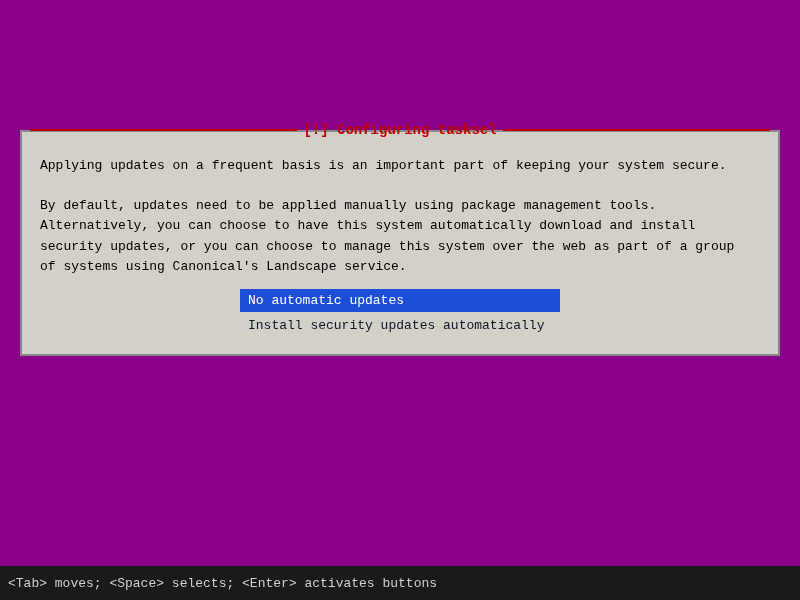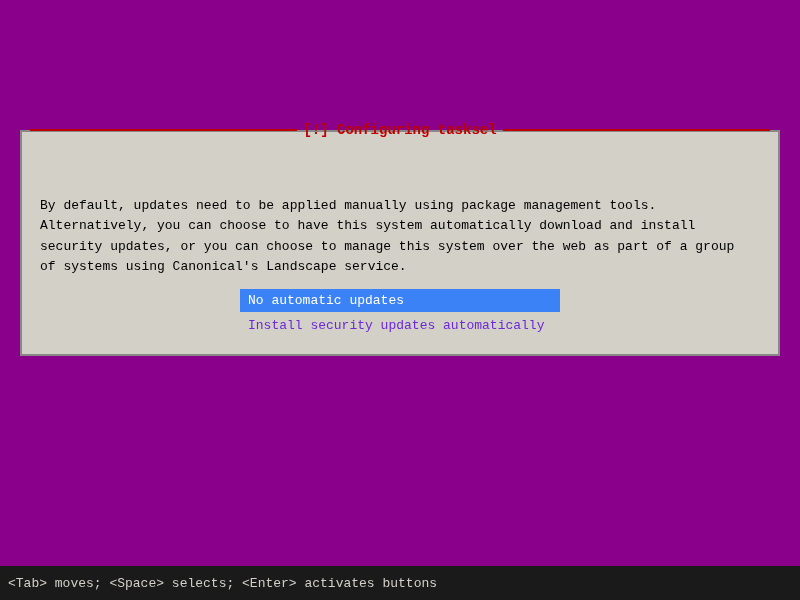--- a/index.html
+++ b/index.html
@@ -82,27 +82,27 @@
       align-items: center;
       gap: 2px;
       margin-top: 8px;
     }
 
     .option-item {
       width: 320px;
       padding: 2px 8px;
       font-size: 13px;
       cursor: pointer;
-      color: #6d28d9;
+      color: #0f172a;
       background-color: transparent;
       font-family: 'Courier New', Courier, monospace;
     }
 
     .option-item.selected {
-      background-color: #3b82f6;
+      background-color: #1d4ed8;
       color: #fff;
     }
 
     #status-bar {
       position: absolute;
       bottom: 0;
       left: 0;
       right: 0;
       background-color: #1a1a1a;
       color: #d3d0c8;
@@ -117,20 +117,21 @@
 <body>
 
 <div id="main-dialog">
   <div id="dialog-title-bar">
     <div id="dialog-title-line-left"></div>
     <span id="dialog-title-text">[!] Configuring tasksel</span>
     <div id="dialog-title-line-right"></div>
   </div>
   <div id="dialog-content">
     <div id="description-text">
+      <span>Applying updates on a frequent basis is an important part of keeping your system secure.</span>
       <br><br>
       <span>By default, updates need to be applied manually using package management tools.<br>Alternatively, you can choose to have this system automatically download and install<br>security updates, or you can choose to manage this system over the web as part of a group<br>of systems using Canonical's Landscape service.</span>
     </div>
     <div id="options-list">
       <div class="option-item selected">No automatic updates</div>
       <div class="option-item">Install security updates automatically</div>
     </div>
   </div>
 </div>
 

